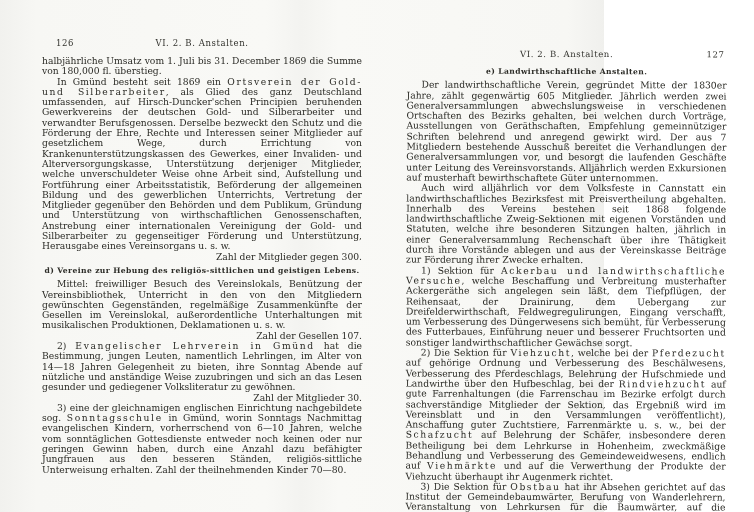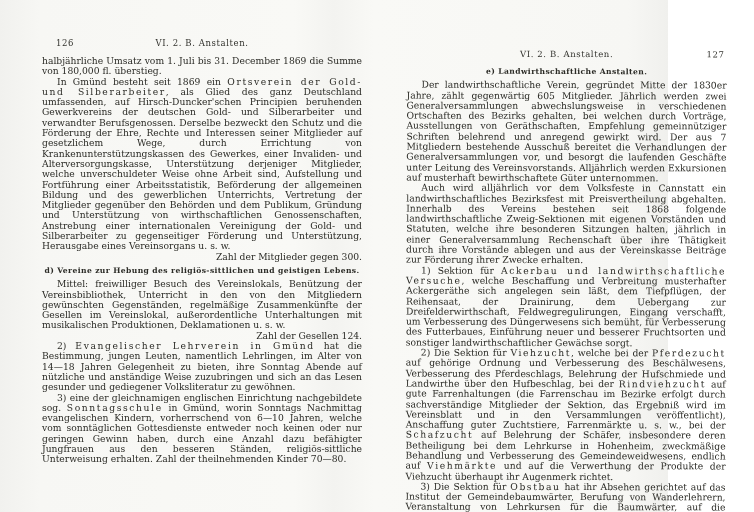--- a/index.html
+++ b/index.html
@@ -4,21 +4,21 @@
 <style>
   html, body {
     margin: 0; padding: 0;
     width: 754px; height: 512px;
     overflow: hidden;
     font-family: "DejaVu Serif", "Liberation Serif", serif;
     color: #2b2b26;
   }
   .spread {
     position: relative;
-    width: 668px; height: 512px;
+    width: 604px; height: 512px;
     background: linear-gradient(90deg,
       #f1f1ee 0%, #f7f7f4 6%, #f9f9f6 44%,
       #f3f3f0 50%, #f9f9f6 56%, #f7f7f4 94%, #f0f0ed 100%);
   }
   .page { position: absolute; }
   .page-left  { left: 42px;  top: 26px; width: 320px; }
   .page-right { left: 406px; top: 37px; width: 320px; transform: rotate(0.15deg); }
 
   .pagehead {
     display: grid;
@@ -62,22 +62,23 @@
       <span class="num-left">126</span>
       <span class="title">VI. 2. B. Anstalten.</span>
       <span></span>
     </div>
     <div class="content" id="left-content">
         <p class="para"><span>halbjährliche Umsatz vom 1. Juli bis 31. December 1869 die Summe von 180,000 fl. überstieg.</span></p>
         <p class="para indent"><span>In Gmünd besteht seit 1869 ein </span><span class="sp">Ortsverein der Gold- und Silberarbeiter</span><span>, als Glied des ganz Deutschland umfassenden, auf Hirsch-Duncker'schen Principien beruhenden Gewerkvereins der deutschen Gold- und Silberarbeiter und verwandter Berufsgenossen. Derselbe bezweckt den Schutz und die Förderung der Ehre, Rechte und Interessen seiner Mitglieder auf gesetzlichem Wege, durch Errichtung von Krankenunterstützungskassen des Gewerkes, einer Invaliden- und Alterversorgungskasse, Unterstützung derjeniger Mitglieder, welche unverschuldeter Weise ohne Arbeit sind, Aufstellung und Fortführung einer Arbeitsstatistik, Beförderung der allgemeinen Bildung und des gewerblichen Unterrichts, Vertretung der Mitglieder gegenüber den Behörden und dem Publikum, Gründung und Unterstützung von wirthschaftlichen Genossenschaften, Anstrebung einer internationalen Vereinigung der Gold- und Silberarbeiter zu gegenseitiger Förderung und Unterstützung, Herausgabe eines Vereinsorgans u. s. w.</span></p>
         <p class="stat"><span>Zahl der Mitglieder gegen 300.</span></p>
         <p class="subheading">d) Vereine zur Hebung des religiös-sittlichen und geistigen Lebens.</p>
         <p class="para indent"><span>Mittel: freiwilliger Besuch des Vereinslokals, Benützung der Vereinsbibliothek, Unterricht in den von den Mitgliedern gewünschten Gegenständen, regelmäßige Zusammenkünfte der Gesellen im Vereinslokal, außerordentliche Unterhaltungen mit musikalischen Produktionen, Deklamationen u. s. w.</span></p>
-        <p class="stat"><span>Zahl der Gesellen 124.</span></p>
+        <p class="stat"><span>Zahl der Gesellen 107.</span></p>
         <p class="para indent"><span>2) </span><span class="sp">Evangelischer Lehrverein in Gmünd</span><span> hat die Bestimmung, jungen Leuten, namentlich Lehrlingen, im Alter von 14—18 Jahren Gelegenheit zu bieten, ihre Sonntag Abende auf nützliche und anständige Weise zuzubringen und sich an das Lesen gesunder und gediegener Volksliteratur zu gewöhnen.</span></p>
+        <p class="stat"><span>Zahl der Mitglieder 30.</span></p>
         <p class="para indent"><span>3) eine der gleichnamigen englischen Einrichtung nachgebildete sog. </span><span class="sp">Sonntagsschule</span><span> in Gmünd, worin Sonntags Nachmittag evangelischen Kindern, vorherrschend von 6—10 Jahren, welche vom sonntäglichen Gottesdienste entweder noch keinen oder nur geringen Gewinn haben, durch eine Anzahl dazu befähigter Jungfrauen aus den besseren Ständen, religiös-sittliche Unterweisung erhalten. Zahl der theilnehmenden Kinder 70—80.</span></p>
       </div>
   </section>
 
   <section class="page page-right">
     <div class="pagehead">
       <span></span>
       <span class="title">VI. 2. B. Anstalten.</span>
       <span class="num-right">127</span>
     </div>

